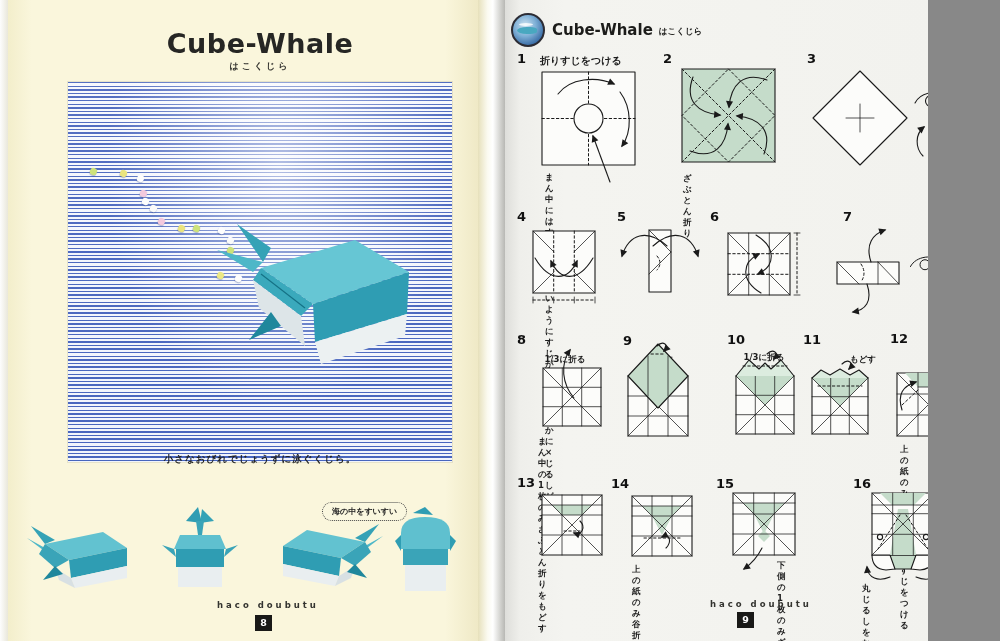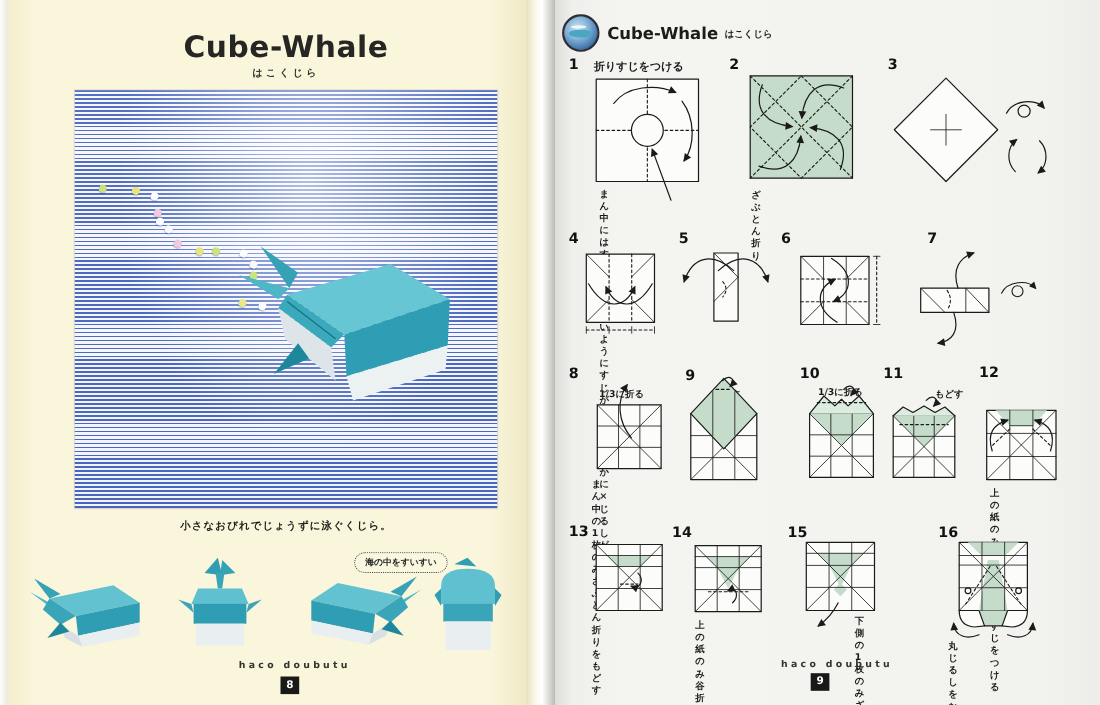--- a/index.html
+++ b/index.html
@@ -1,16 +1,16 @@
 <!DOCTYPE html>
 <html><head>
 <meta charset="utf-8">
 <style>
   html,body{margin:0;padding:0;background:#888;}
-  .stage{position:relative;width:1000px;height:641px;overflow:hidden;background:#fff;
+  .stage{position:relative;width:928px;height:641px;overflow:hidden;background:#fff;
          font-family:"DejaVu Sans","Liberation Sans",sans-serif;color:#1a1a1a;}
   
   .edge-left{position:absolute;left:0;top:0;width:8px;height:641px;background:linear-gradient(90deg,#fdfdfd,#e9e7da);}
   .page-left{position:absolute;left:8px;top:0;width:470px;height:641px;
              background:linear-gradient(90deg,#f3eecb 0,#faf6dc 5%,#faf6dc 93%,#efe9c6 100%);}
   .gutter{position:absolute;left:478px;top:0;width:27px;height:641px;
           background:linear-gradient(90deg,#e6e0bb 0,#fbfaf0 35%,#ffffff 55%,#cfcfcb 85%,#b8b8b4 100%);}
   .page-right{position:absolute;left:505px;top:0;width:495px;height:641px;
               background:linear-gradient(90deg,#dededa 0,#efefeb 3%,#f4f4f0 12%,#f2f2ee 88%,#ededE9 100%);}
   
@@ -98,21 +98,21 @@
         <polygon points="48,48 142,20 196,52 100,84" fill="#66c6d4"></polygon>
         <polygon points="48,48 100,84 88,96 40,60" fill="#3aa9bc"></polygon>
         <polygon points="100,84 196,52 194,94 102,122" fill="#2f9db3"></polygon>
         <polygon points="40,60 88,96 92,126 46,88" fill="#dde5e8"></polygon>
         <polygon points="102,122 194,94 192,116 108,144" fill="#ecf1f2"></polygon>
         <polygon points="58,92 36,120 68,106" fill="#1f879c"></polygon>
         <path d="M48,54 L92,88" stroke="#157286" stroke-width="1.2" fill="none"></path>
       </svg>
     </div>
 
-    <div class="l-cap" style="top:472px">小さなおびれでじょうずに泳ぐくじら。</div>
+    <div class="l-cap" style="top:453px">小さなおびれでじょうずに泳ぐくじら。</div>
 
     <svg style="left:17px;top:522px" width="105" height="66" viewBox="0 0 105 66">
       <polygon points="20,22 6,4 30,18" fill="#35a2b6"></polygon>
       <polygon points="20,26 2,16 26,34" fill="#4db7c8"></polygon>
       <polygon points="20,22 78,10 102,26 44,38" fill="#62c2d0"></polygon>
       <polygon points="20,22 44,38 30,46 14,32" fill="#3aa4b8"></polygon>
       <polygon points="44,38 102,26 102,44 46,56" fill="#2f9db3"></polygon>
       <polygon points="46,56 102,44 102,56 50,66" fill="#e9eef0"></polygon>
       <polygon points="30,46 46,56 50,66 34,58" fill="#d8e0e3"></polygon>
       <polygon points="30,44 18,58 38,52" fill="#1f879c"></polygon>

